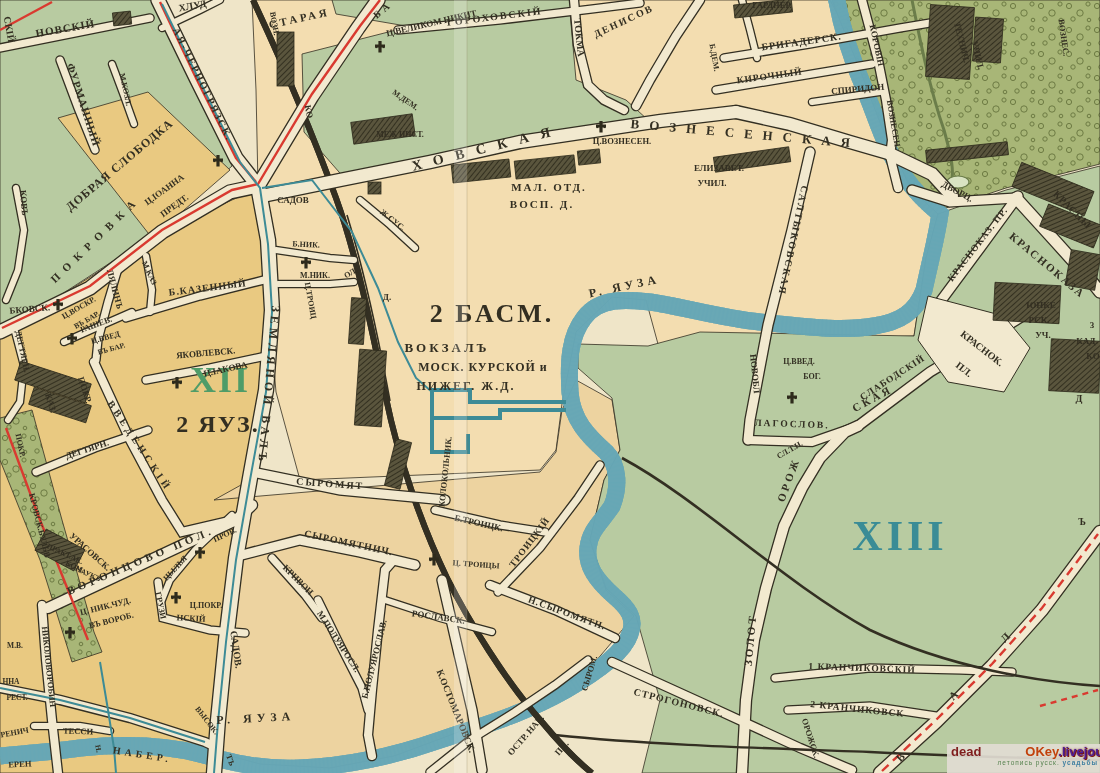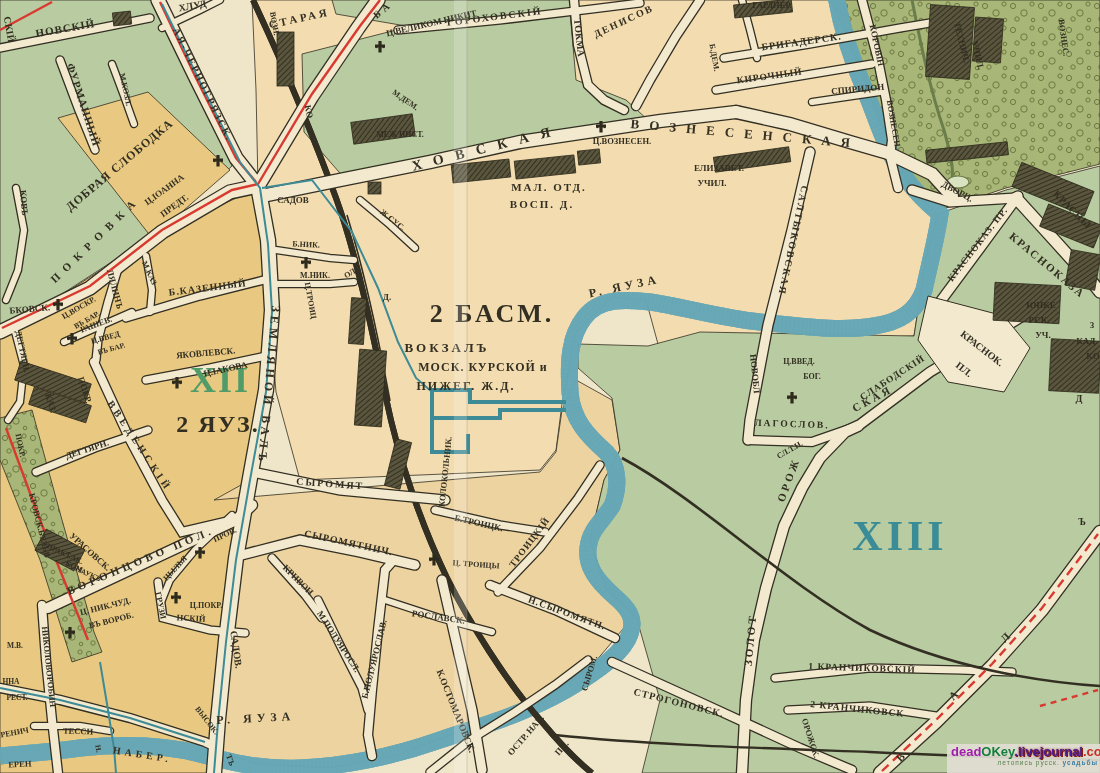--- a/index.html
+++ b/index.html
@@ -2,22 +2,22 @@
 <html><head>
 <meta charset="utf-8">
 <style>
   html,body{margin:0;padding:0;background:#222;}
   #stage{position:relative;width:1100px;height:773px;overflow:hidden;background:#efe5c8;}
   svg{position:absolute;left:0;top:0;}
   .lbl{font-family:"Liberation Serif","DejaVu Serif",serif;font-weight:bold;}
   .wm{position:absolute;left:947px;top:744px;width:153px;height:29px;background:rgba(225,220,210,.92);
       font-family:"Liberation Sans","DejaVu Sans",sans-serif;padding:1px 2px 0 4px;box-sizing:border-box;}
   .wm-top{font-size:13px;font-weight:bold;line-height:14px;white-space:nowrap;}
-  .wm-dead{color:#a21caf;}
-  .wm-okey{color:#15803d;}
+  .wm-dead{color:#7f1d1d;}
+  .wm-okey{color:#c2410c;padding-left:44px;}
   .wm-lj{color:#4c1d95;text-shadow:0 0 2px #7a1510,1px 1px 0 #7a1510;}
   .wm-com{color:#c62f26;}
   .wm-sub{font-size:6.5px;line-height:7px;text-align:right;color:#55824e;letter-spacing:1px;}
   .wm-sub b{color:#3f7fa0;}
 </style>
 </head>
 <body>
 
 <div id="stage">
 <svg id="map-svg" width="1100" height="773" viewBox="0 0 1100 773">

